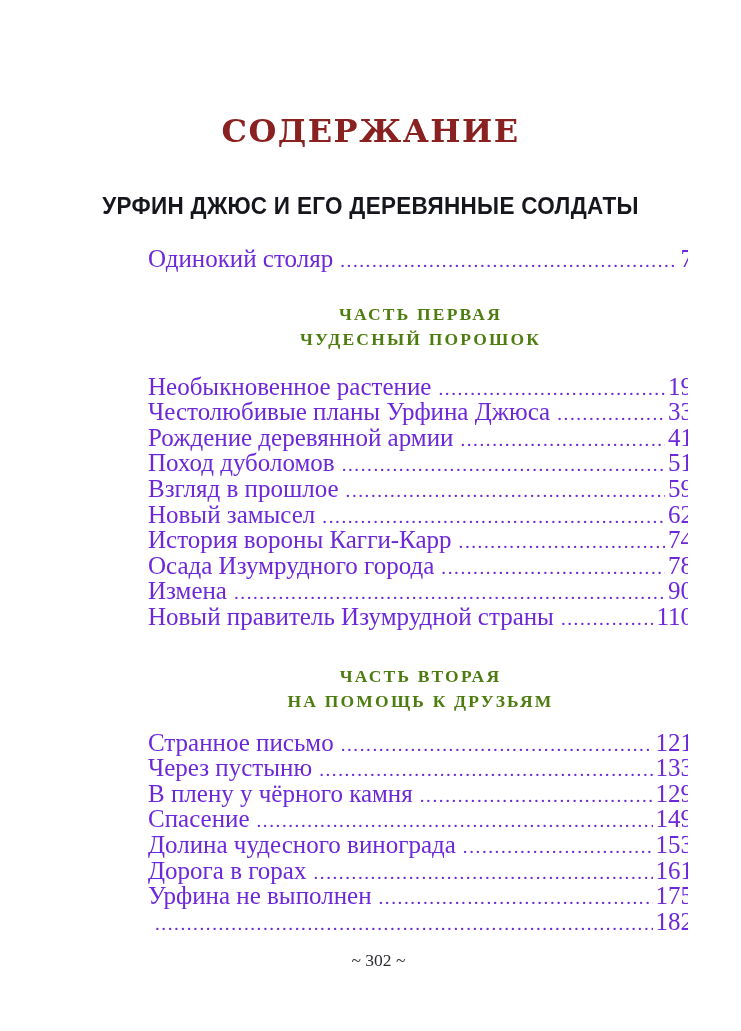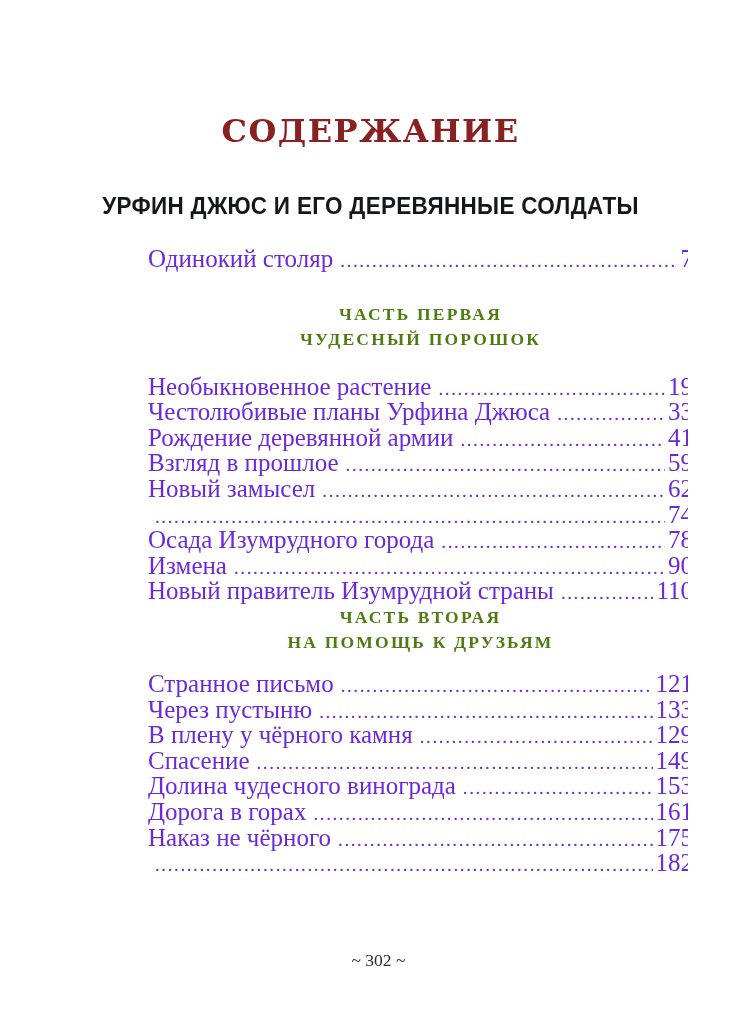--- a/index.html
+++ b/index.html
@@ -73,21 +73,21 @@
   .part-header {
     text-align: center;
     font-family: "Liberation Serif", serif;
     font-weight: bold;
     font-size: 17.5px;
     letter-spacing: 2.2px;
     line-height: 25px;
     color: #4d7c0f;
   }
   .part-1 .part-header { margin-top: 29px; }
-  .part-2 .part-header { }
+  .part-2 .part-header { margin-top: 33px; }
   .part-1 .entries { margin-top: 23px; }
   .part-2 .entries { margin-top: 17px; }
   .footer-folio {
     position: absolute;
     left: 16px;
     right: 0;
     top: 950px;
     text-align: center;
     font-size: 17.5px;
     color: #2a2c31;
@@ -125,30 +125,36 @@
             <span class="entry-title">Честолюбивые планы Урфина Джюса</span>
             <span class="leader"></span>
             <span class="entry-page">33</span>
           </div>
           <div class="toc-row">
             <span class="entry-title">Рождение деревянной армии</span>
             <span class="leader"></span>
             <span class="entry-page">41</span>
           </div>
           <div class="toc-row">
+            <span class="entry-title">Поход дуболомов</span>
+            <span class="leader"></span>
+            <span class="entry-page">51</span>
+          </div>
+          <div class="toc-row">
             <span class="entry-title">Взгляд в прошлое</span>
             <span class="leader"></span>
             <span class="entry-page">59</span>
           </div>
           <div class="toc-row">
             <span class="entry-title">Новый замысел</span>
             <span class="leader"></span>
             <span class="entry-page">62</span>
           </div>
           <div class="toc-row">
+            <span class="entry-title">История вороны Кагги-Карр</span>
             <span class="leader"></span>
             <span class="entry-page">74</span>
           </div>
           <div class="toc-row">
             <span class="entry-title">Осада Изумрудного города</span>
             <span class="leader"></span>
             <span class="entry-page">78</span>
           </div>
           <div class="toc-row">
             <span class="entry-title">Измена</span>
@@ -193,21 +199,21 @@
             <span class="entry-title">Долина чудесного винограда</span>
             <span class="leader"></span>
             <span class="entry-page">153</span>
           </div>
           <div class="toc-row">
             <span class="entry-title">Дорога в горах</span>
             <span class="leader"></span>
             <span class="entry-page">161</span>
           </div>
           <div class="toc-row">
-            <span class="entry-title">Наказ не чёрного</span>
+            <span class="entry-title">Урфина не выполнен</span>
             <span class="leader"></span>
             <span class="entry-page">175</span>
           </div>
           <div class="toc-row">
             <span class="leader"></span>
             <span class="entry-page">182</span>
           </div>
         </div>
     </section>
 

